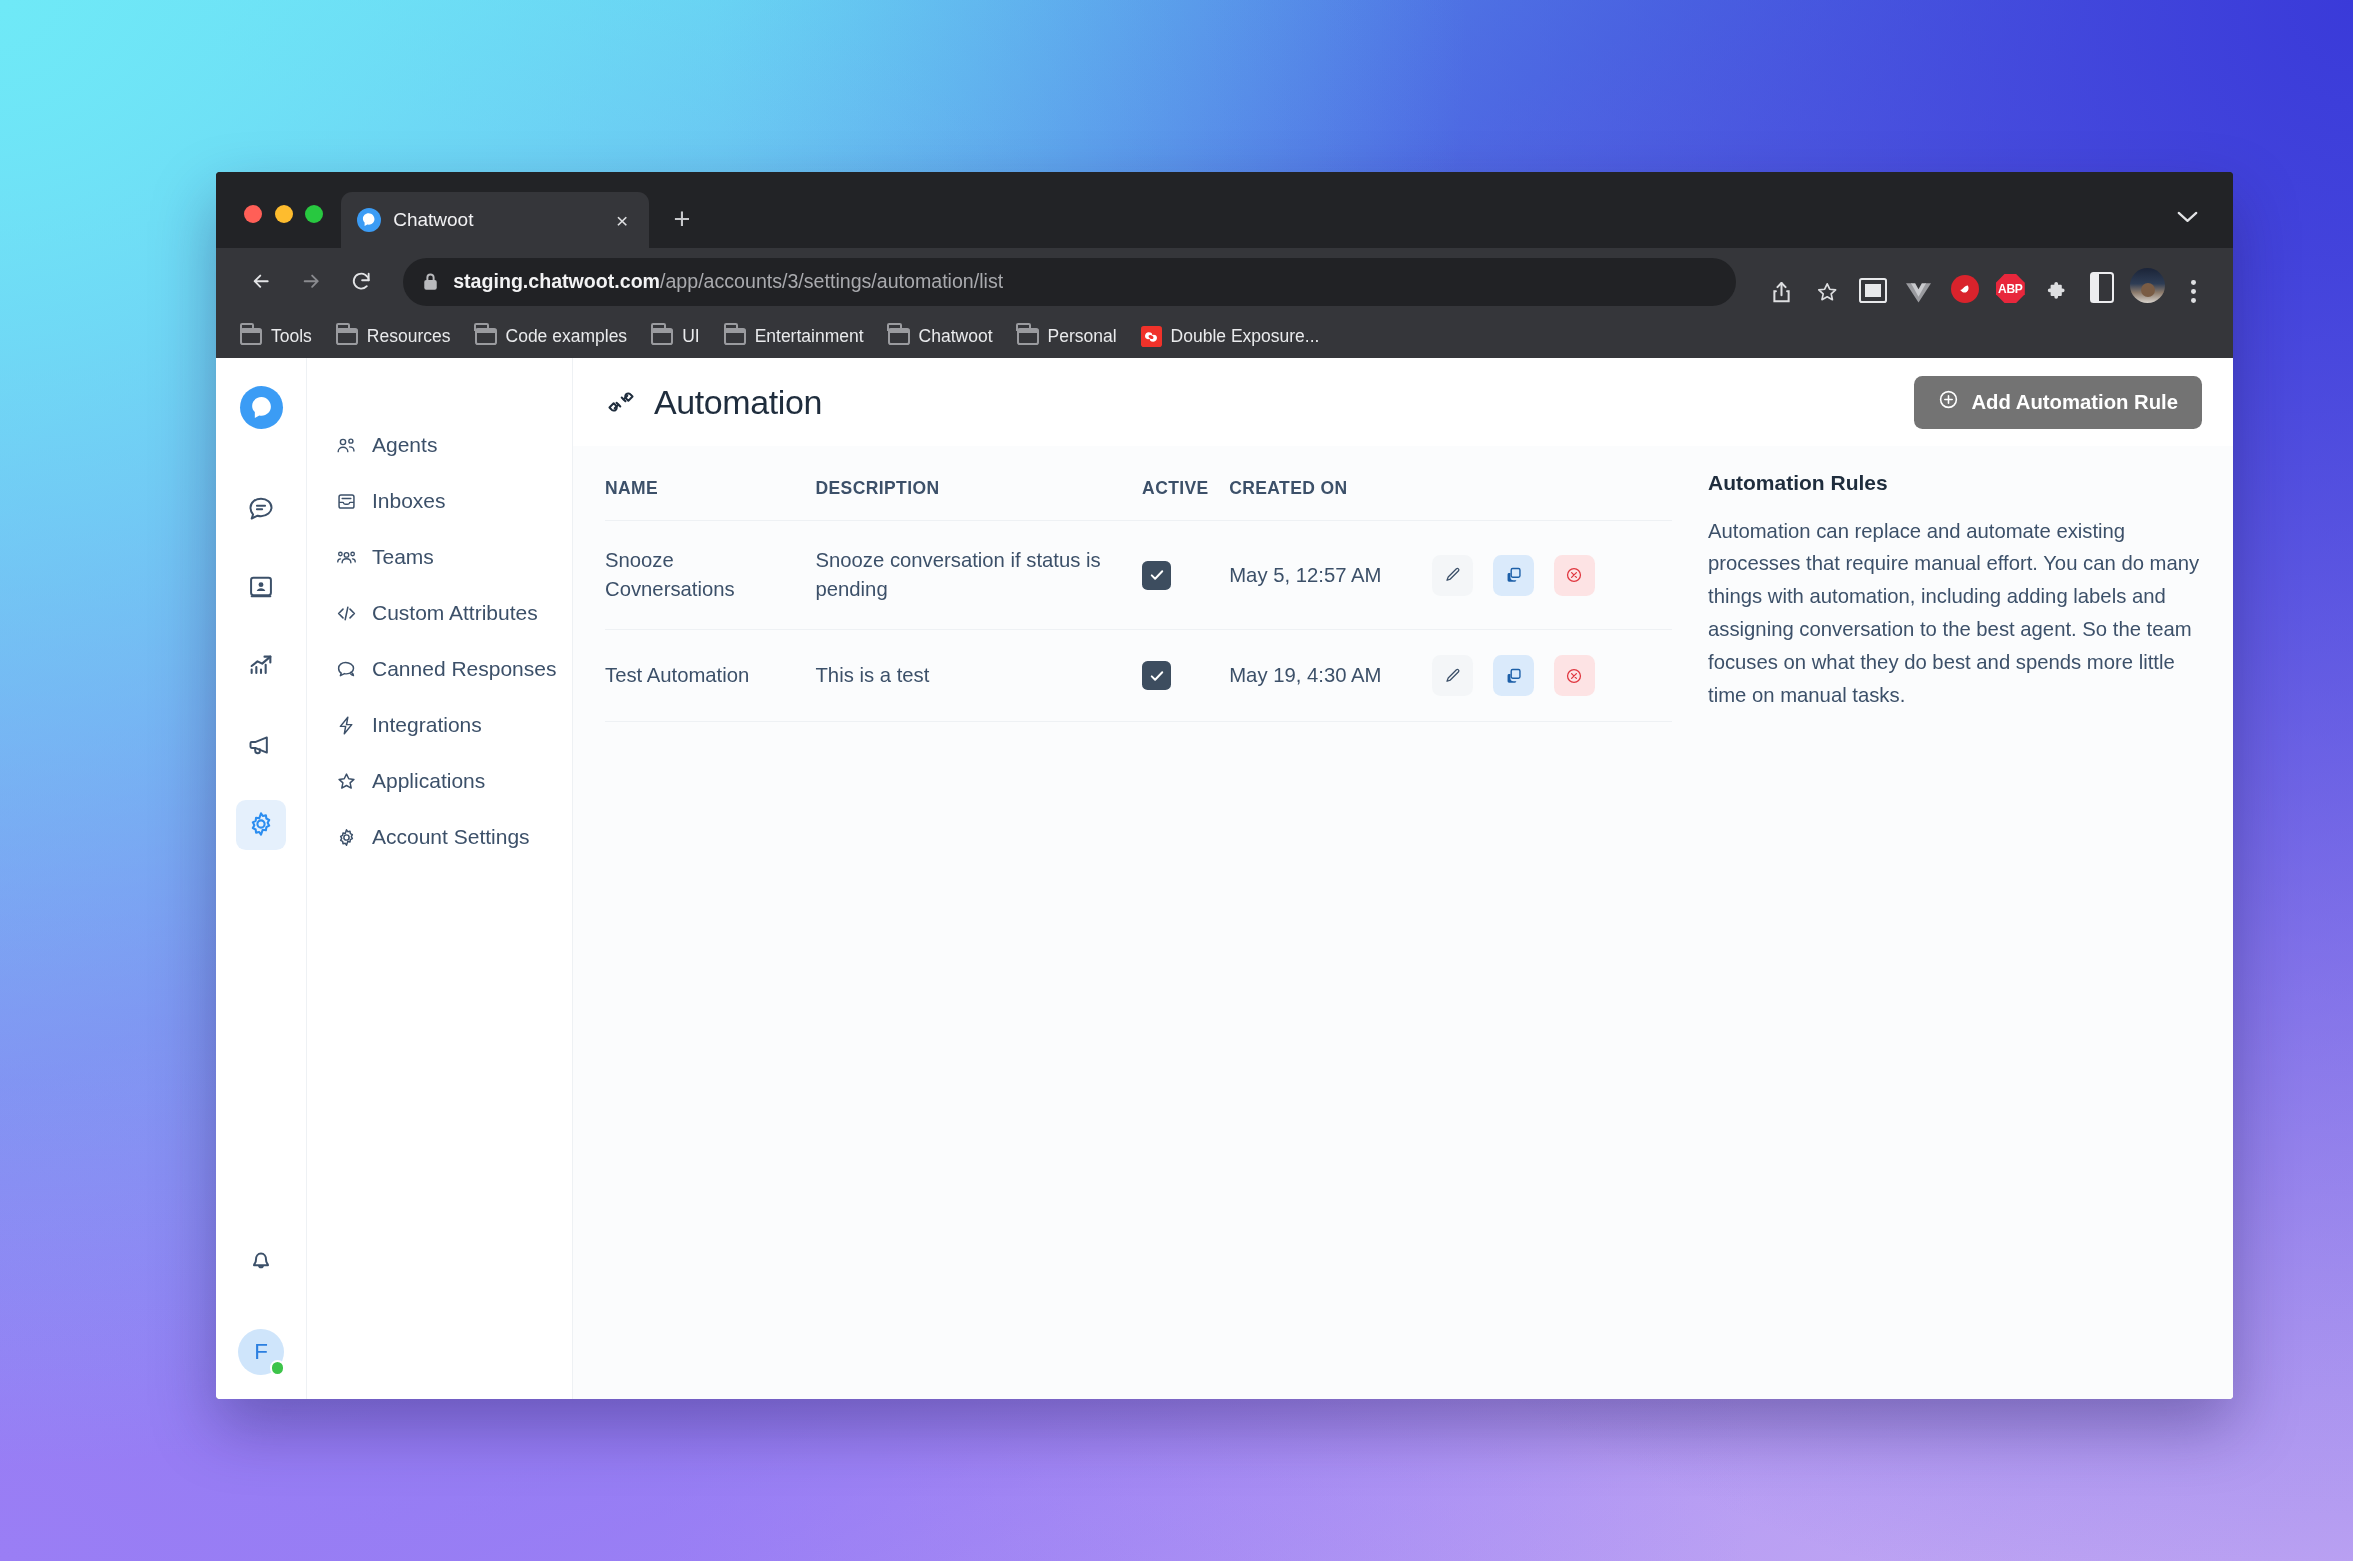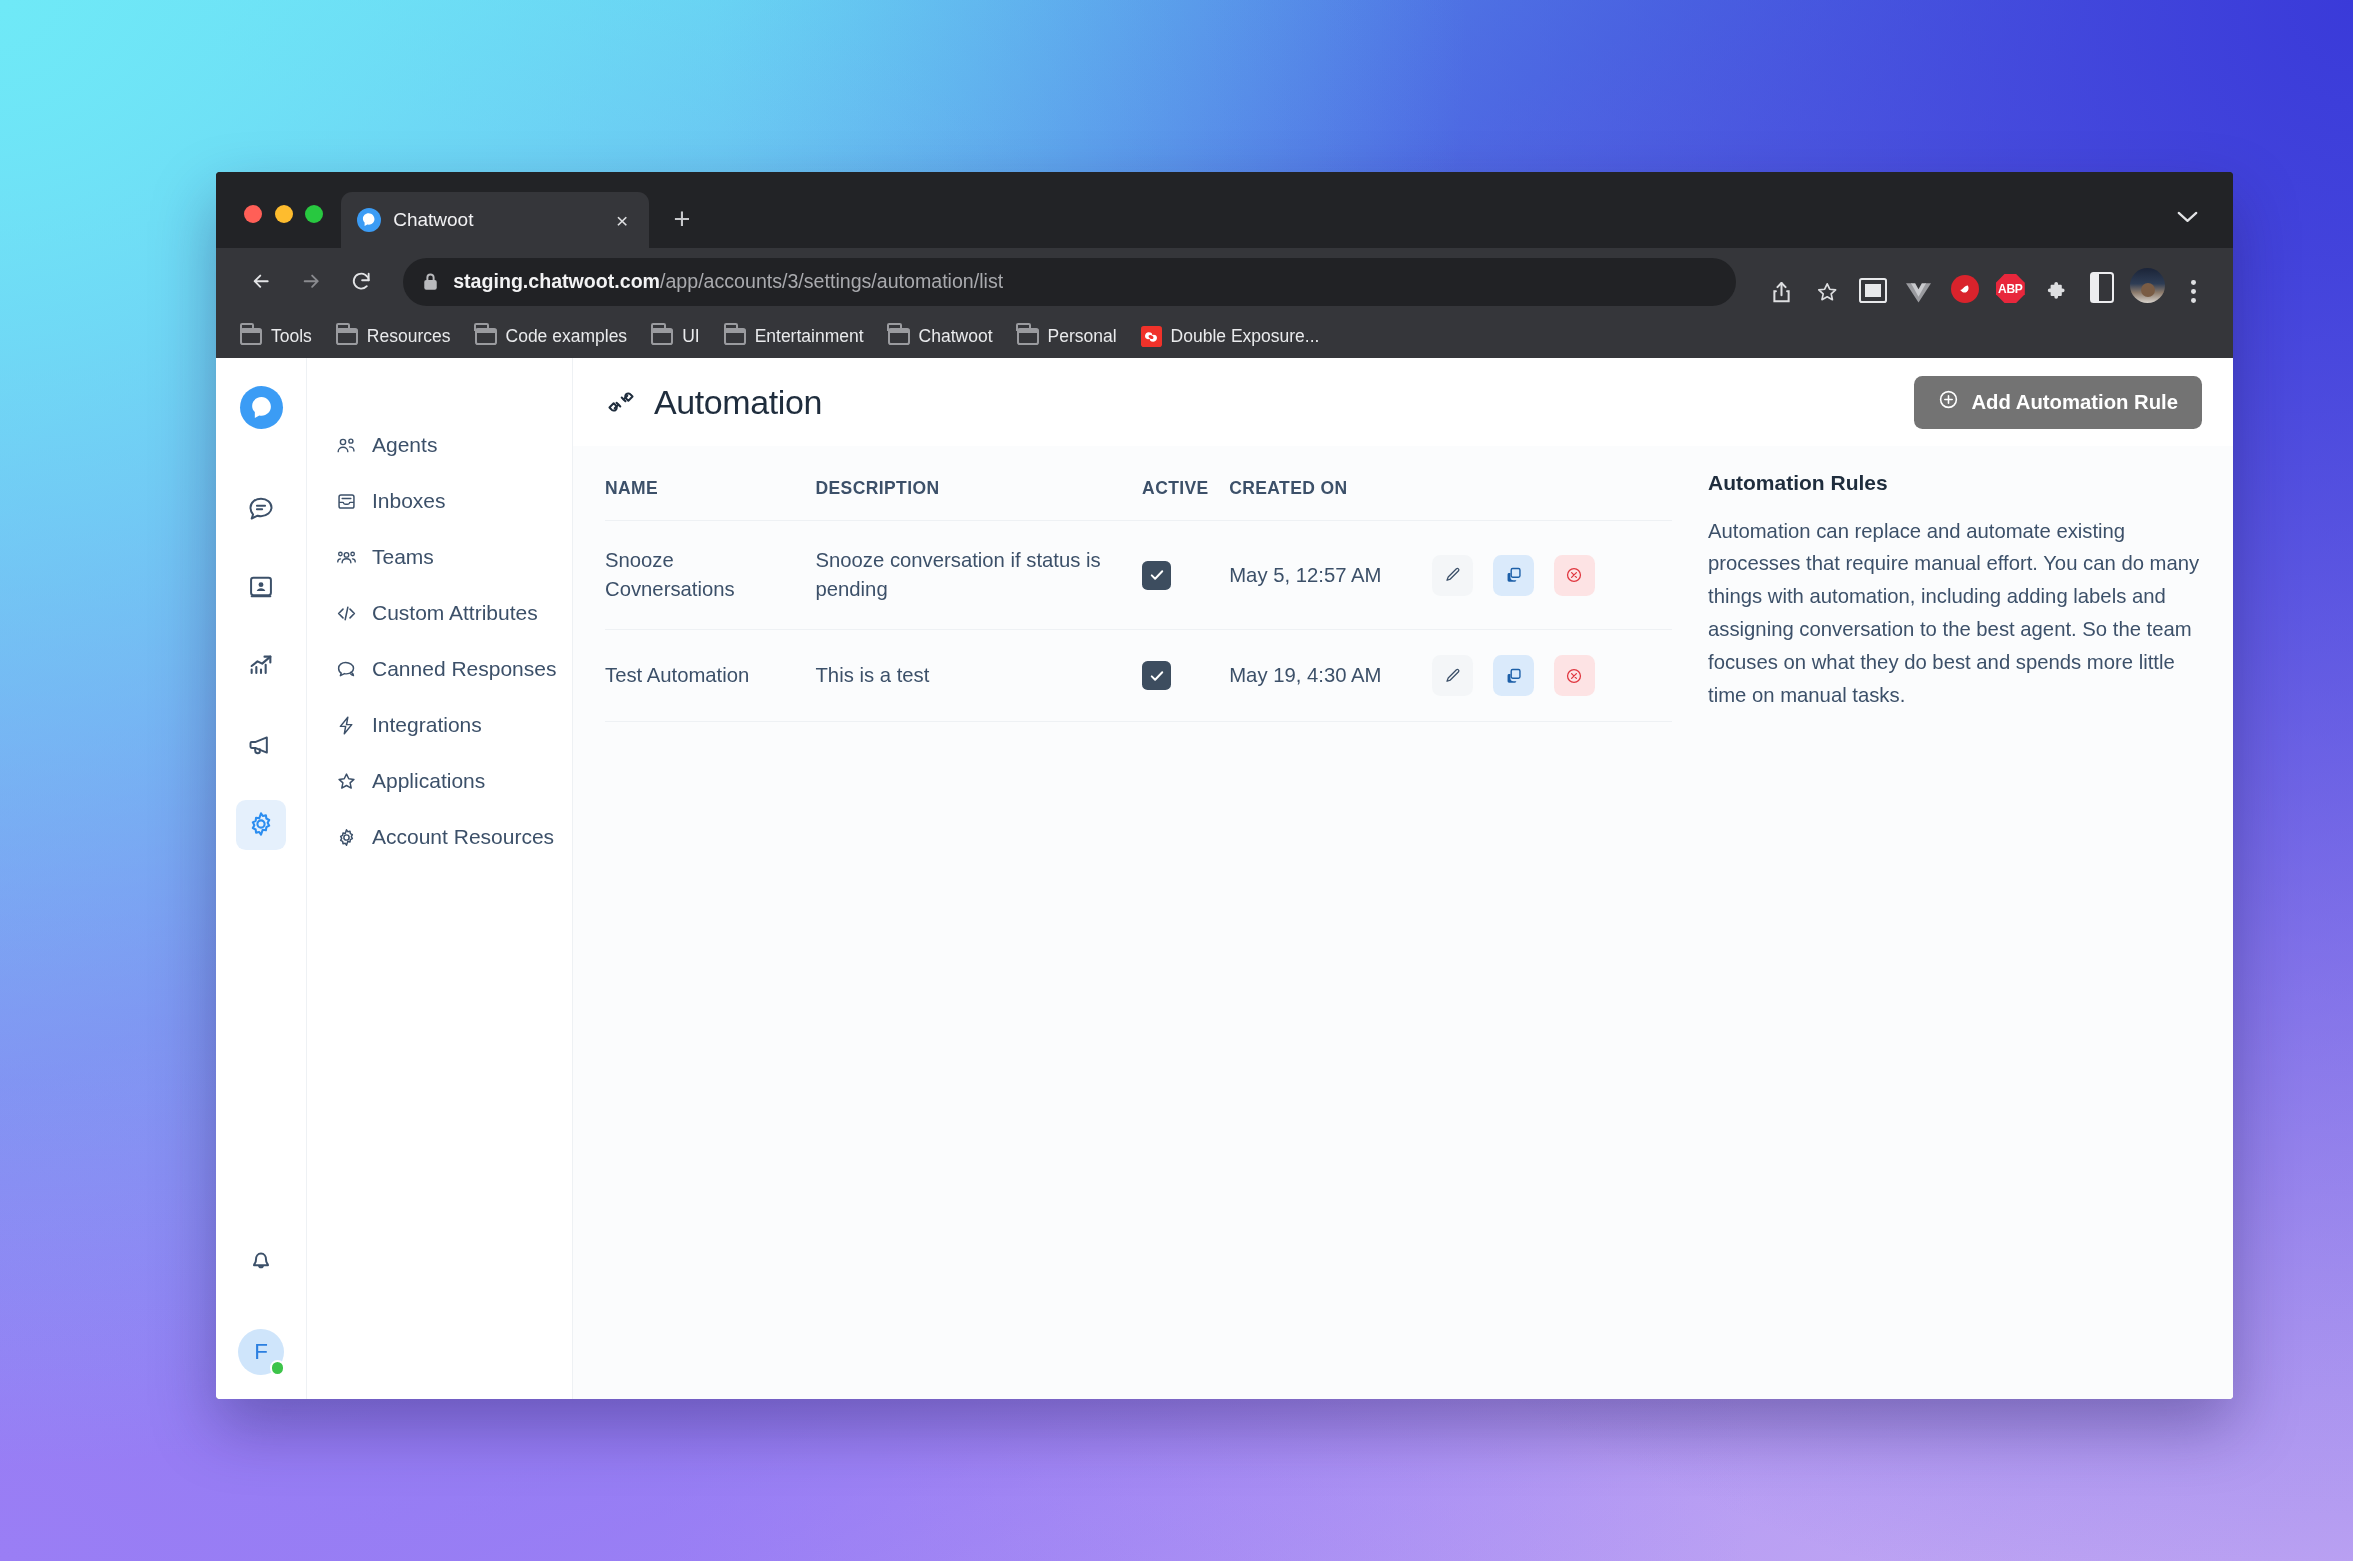--- a/index.html
+++ b/index.html
@@ -608,21 +608,21 @@
         <span>Applications</span>
       </div>
 
       <div class="nav-item">
         <span class="ni-icon">
           <svg width="21" height="21" viewBox="0 0 24 24">
               <circle cx="12" cy="12" r="3" stroke="currentColor" stroke-width="1.7" fill="none"></circle>
               <path d="M12 3.2l1.4 2.2 2.6-.5.4 2.6 2.3 1.2-1.2 2.3 1.2 2.3-2.3 1.2-.4 2.6-2.6-.5L12 20.8l-1.4-2.2-2.6.5-.4-2.6-2.3-1.2 1.2-2.3-1.2-2.3 2.3-1.2.4-2.6 2.6.5z" stroke="currentColor" stroke-width="1.7" fill="none" stroke-linejoin="round"></path>
             </svg>
         </span>
-        <span>Account Resources</span>
+        <span>Account Settings</span>
       </div>
     </div>
 
     <div class="main">
       <div class="page-header">
         <span class="ph-icon">
           <svg width="28" height="28" viewBox="0 0 24 24">
             <path d="M6.6 17.4l3.2-3.2M14.2 9.8l3.2-3.2" stroke="#1f2d3d" stroke-width="1.7" stroke-linecap="round"></path>
             <path d="M3.6 18.2a2.6 2.6 0 1 0 3.6-3.6l-1.5-1.5-3.6 3.6z" stroke="#1f2d3d" stroke-width="1.7" fill="none" stroke-linejoin="round"></path>
             <path d="M20.4 5.8a2.6 2.6 0 1 0-3.6 3.6l1.5 1.5 3.6-3.6z" stroke="#1f2d3d" stroke-width="1.7" fill="none" stroke-linejoin="round"></path>

